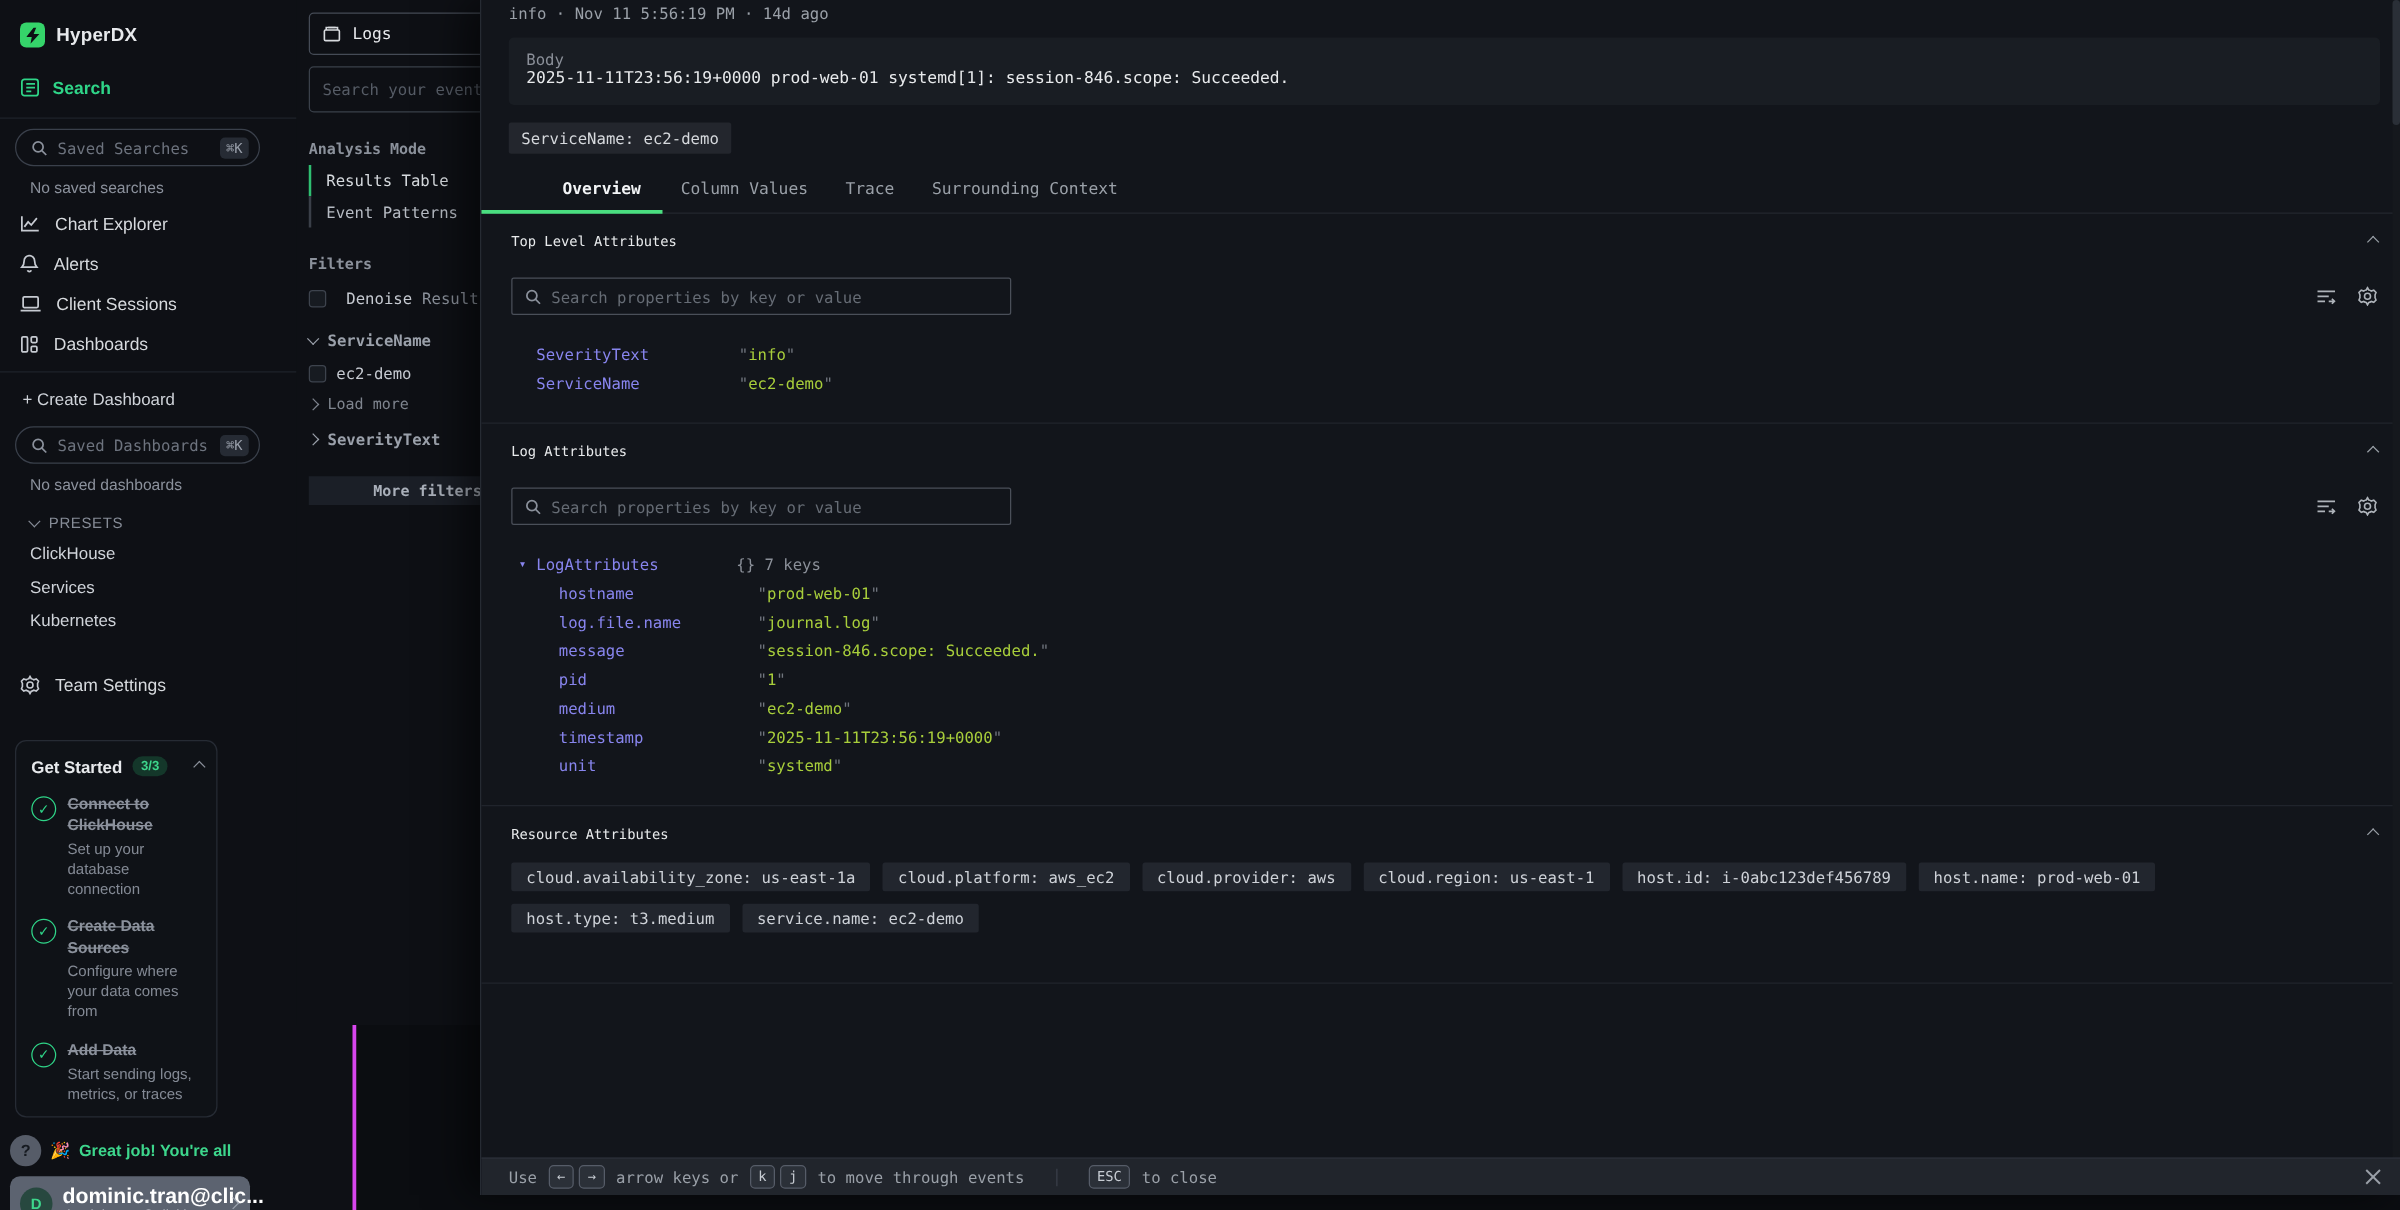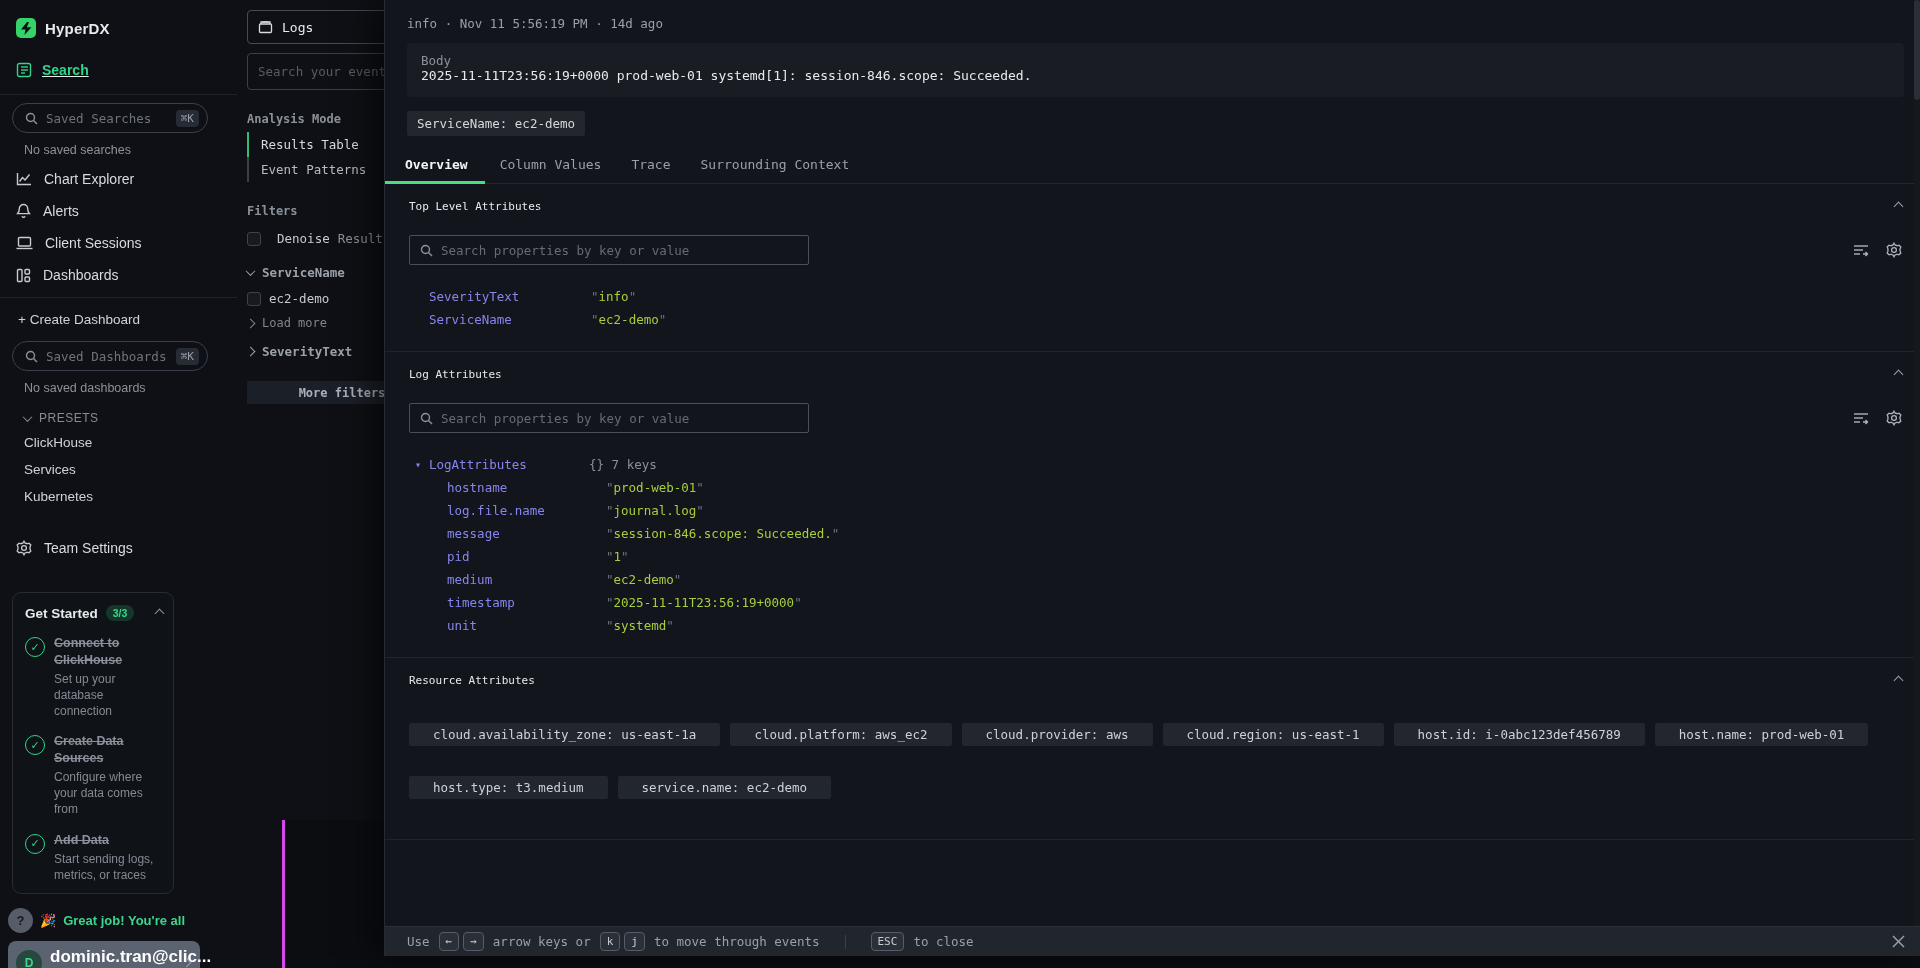--- a/index.html
+++ b/index.html
@@ -7,21 +7,21 @@
   body { font-family:"Liberation Sans", sans-serif; color:#e7e9ec; }
   .mono { font-family:"DejaVu Sans Mono", monospace; }
   .app { position:relative; width:1920px; height:968px; background:#0b0d11; overflow:hidden; }
 
   
   .sidebar { position:absolute; left:0; top:0; width:285px; height:968px; background:#0e1015;
              border-right:3px solid #d946ef; overflow:hidden; }
   .brand-row { display:flex; align-items:center; justify-content:space-between; padding:18px 16px 14px 16px; }
   .brand { display:flex; align-items:center; gap:9px; font-weight:bold; font-size:15px; letter-spacing:.2px; }
   .logo-badge { width:20px; height:20px; border-radius:5px; background:#35d46a; display:flex; align-items:center; justify-content:center; }
-  .nav-sec { display:flex; align-items:center; gap:10px; padding:10px 16px; font-size:14px;text-decoration:underline; }
+  .nav-sec { display:flex; align-items:center; gap:10px; padding:10px 16px; font-size:14px; }
   .nav-sec .lbl { font-weight:bold; color:#2fd588; }
   .nav-sec .grow, .nav-item .grow { flex:1; }
   .divider { height:1px; background:#1e222a; margin:6px 0; }
   .pill { margin:8px 12px 0 12px; width:196px; height:30px; border:1px solid #3a404b; border-radius:16px;
           display:flex; align-items:center; gap:8px; padding:0 8px 0 12px; color:#6d737e; font-size:12.5px; }
   .pill .ph { flex:1; white-space:nowrap; overflow:hidden; }
   .kbd-chip { background:#262b34; border-radius:4px; color:#9aa0ab; font-size:11px; padding:2px 5px; }
   .muted-line { color:#8b919c; font-size:12.5px; padding:10px 16px 6px 24px; }
   .nav-item { display:flex; align-items:center; gap:12px; padding:8px 16px; font-size:14px; color:#d7dade; }
   .sub-item { padding:8px 16px 6px 18px; font-size:13.5px; color:#cfd3d9; display:flex; align-items:center; gap:8px; }
@@ -67,29 +67,29 @@
   .checkbox { width:14px; height:14px; border:1px solid #3d434d; border-radius:3px; background:#171b21; flex:0 0 auto; }
   .grp-hdr { display:flex; align-items:center; gap:8px; padding:14px 0 4px 10px; font-weight:bold; font-size:12.5px; color:#9ba1ab; }
   .link-row { display:flex; align-items:center; gap:8px; padding:5px 0 0 10px; font-size:12px; color:#7e848e; }
   .more-filters { margin:18px 0 0 10px; width:190px; height:23px; background:#1b1f27; display:flex; align-items:center;
                   justify-content:center; font-size:12px; color:#aab0ba; font-weight:bold; }
   .dim { color:#8b919b; }
 
   
   .overlay { position:absolute; left:384px; top:0; width:1536px; height:956px; background:#12151b;
              border-left:1px solid #262b33; box-shadow:-12px 0 30px rgba(0,0,0,.55); overflow:hidden; }
-  .evt-hdr { padding:16px 0 0 22px; font-size:12.5px; color:#9aa0a8; }
+  .evt-hdr { padding:3px 0 0 22px; font-size:12.5px; color:#9aa0a8; }
   .body-card { margin:12px 16px 0 22px; background:#191d23; border-radius:4px; padding:10px 14px 14px 14px; }
   .body-label { color:#8b9099; font-size:12.5px; }
   .body-text { margin-top:0; color:#e8eaec; font-size:13px; }
   .svc-tag { display:inline-block; margin:14px 0 0 22px; background:#23262d; border-radius:2px; padding:5px 10px;
              font-size:12.5px; color:#d6d9dd; }
   .tabs { margin-top:12px; display:flex; border-bottom:1px solid #23272f; }
   .tab { padding:9px 15px 11px 15px; font-size:13px; color:#9aa0a8; position:relative; }
-  .tab:first-child { padding-left:20px; padding-right:17px;text-align:center; }
+  .tab:first-child { padding-left:65px; padding-right:17px;text-align:center; }
   .tab.active { color:#f2f4f6; font-weight:bold; }
   .tab.active::after { content:""; position:absolute; left:0; right:0; bottom:-1px; height:3px; background:#4ade80; }
   .section { padding:16px 18px 20px 24px; border-bottom:1px solid #20242c; position:relative; }
   .sec-hdr { display:flex; align-items:center; justify-content:space-between; }
   .sec-title { font-size:11px; color:#e8eaec; }
   .sec-hdr .chev { color:#9aa0a8; }
   .search-row { margin-top:22px; display:flex; align-items:center; justify-content:space-between; }
   .prop-search { width:400px; height:30px; border:1px solid #4a4f59; border-radius:2px; display:flex; align-items:center;
                  gap:8px; padding:0 10px; color:#666c75; font-size:12.5px; }
   .icon-pair { display:flex; align-items:center; gap:16px; color:#aeb3ba; }
@@ -100,21 +100,21 @@
   .attr-row.child { padding-left:38px; }
   .attr-row .caret { width:14px; color:#8885ee; font-size:10px; }
   .attr-key { color:#8885ee; }
   .attr-row.top .attr-key { width:162px; }
   .attr-row.root .attr-key { width:160px; }
   .attr-row.child .attr-key { width:159px; }
   .q { color:#70757e; }
   .v { color:#a8ce3b; }
   .meta { color:#8b9099; }
   .chips { margin-top:16px; display:flex; flex-wrap:wrap; gap:10px; max-width:1480px; }
-  .chip { background:#22262e; border-radius:2px; padding:4px 24px; font-size:12.5px; color:#ced2d8; white-space:nowrap;margin-top:20px; }
+  .chip { background:#22262e; border-radius:2px; padding:4px 12px; font-size:12.5px; color:#ced2d8; white-space:nowrap; }
   .evt-footer { position:absolute; left:0; right:0; bottom:0; height:30px; background:#21252c; border-top:1px solid #2b2f38;
                 display:flex; align-items:center; gap:9px; padding:0 44px 0 22px; font-size:12.5px; color:#9aa0a8; }
   .kbd { border:1px solid #565c68; background:#2b3038; border-radius:4px; color:#c7ccd3; font-size:11px;
          padding:1px 6px; line-height:15px; }
   .foot-div { width:1px; height:14px; background:#3a3f49; margin:0 16px; }
   .close-x { position:absolute; right:14px; top:7px; color:#9aa0a8; }
   .scrollbar { position:absolute; right:0; top:0; width:6px; height:956px; background:#15181d; }
   .scroll-thumb { position:absolute; right:0; top:0; width:6px; height:100px; background:#2a2f37; border-radius:3px; }
   svg { display:block; }
 </style>

